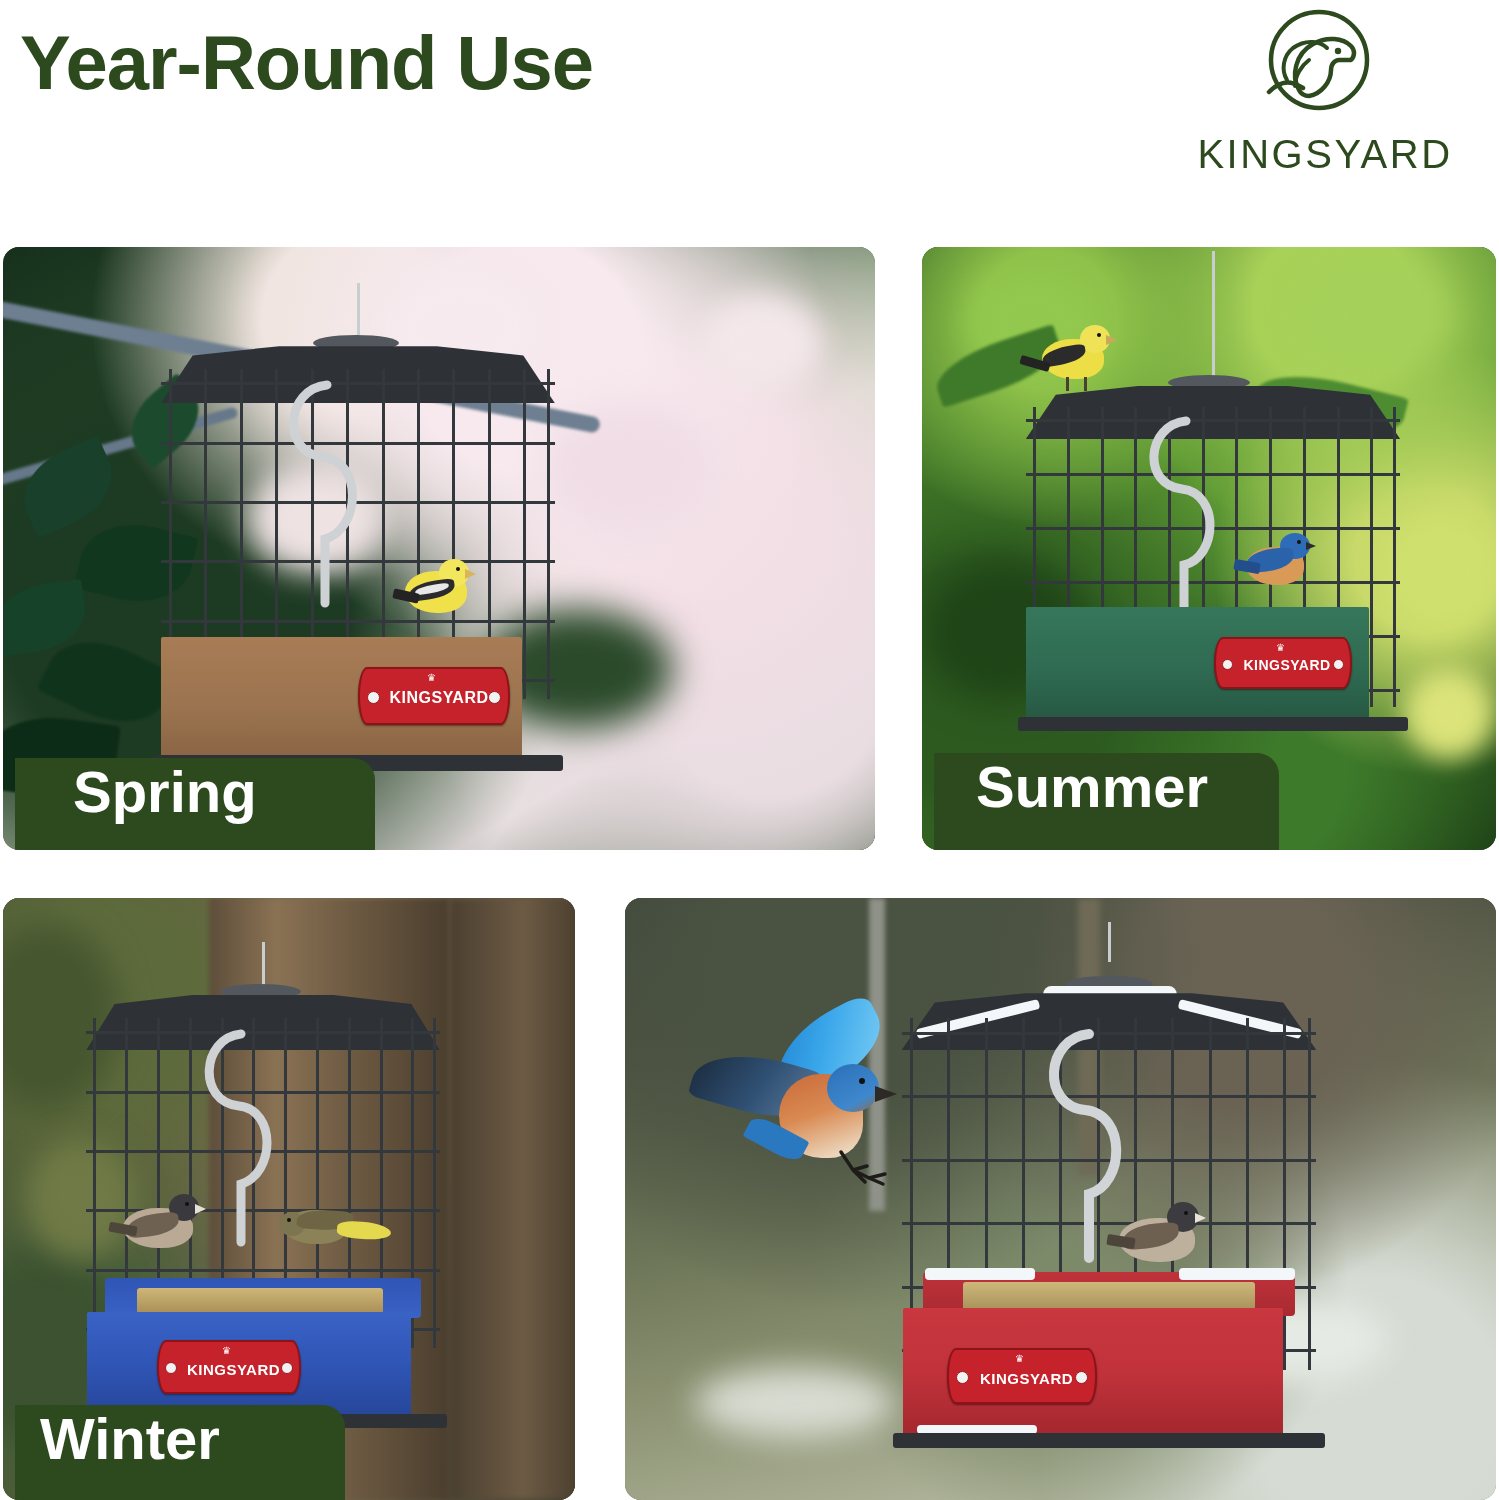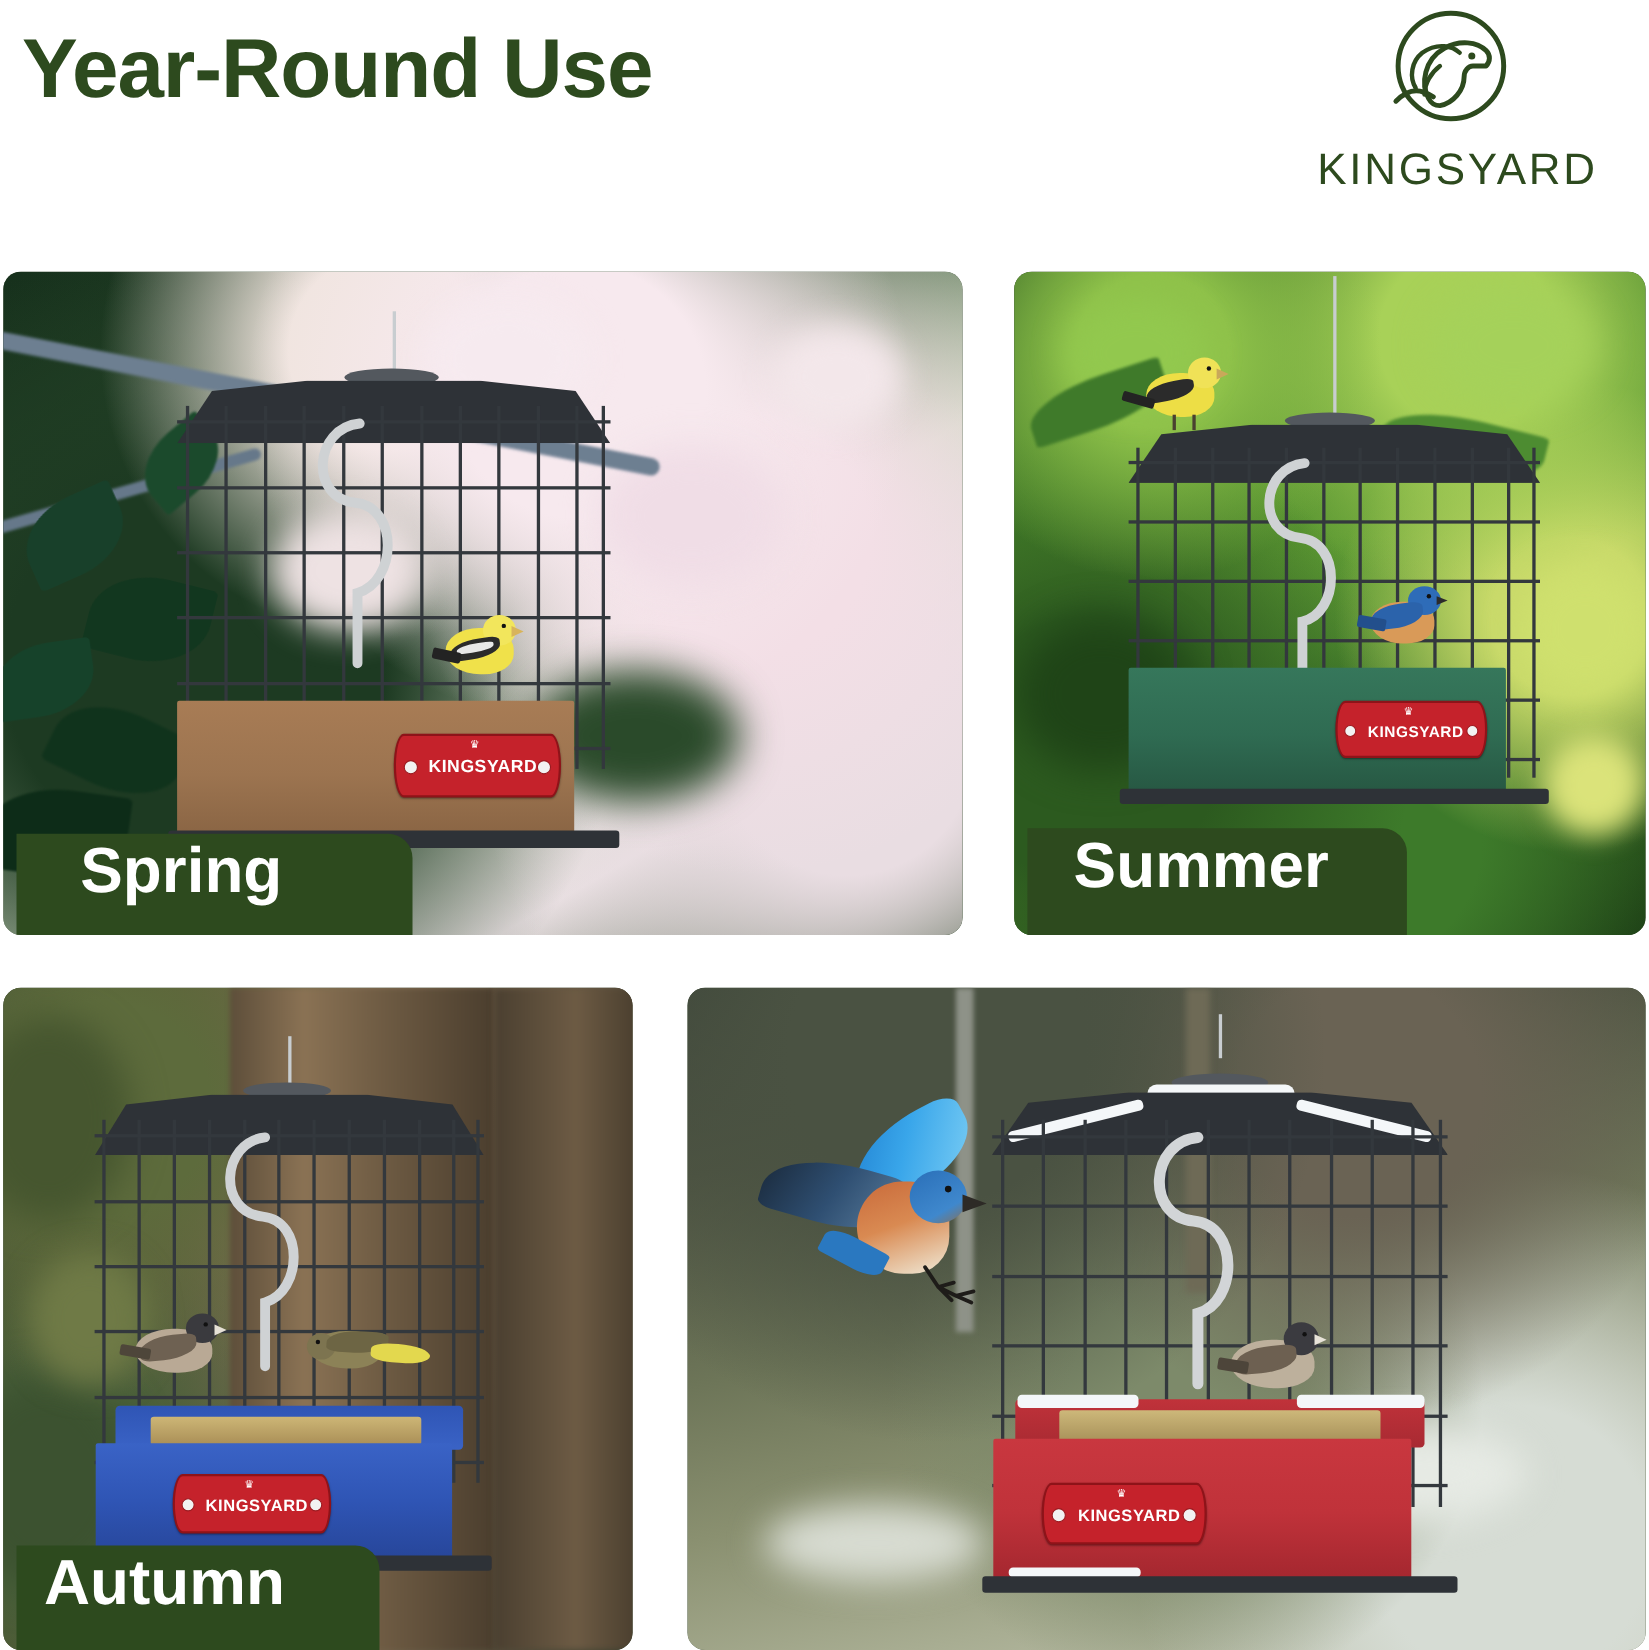--- a/index.html
+++ b/index.html
@@ -357,21 +357,21 @@
     <div style="position:absolute;left:0px;bottom:2px;width:368px;height:14px;background:#2e3237;border-radius:3px;"></div>
     <div class="nameplate" style="left:78px;bottom:36px;width:140px;height:50px;font-size:15px;">
       <div class="np-crown">♛</div>
       <div class="np-dot" style="left:6px;width:10px;height:10px;margin-top:-5px;"></div>
       <div class="np-dot" style="right:6px;width:10px;height:10px;margin-top:-5px;"></div>
       <span style="margin-top:4px;margin-left:9px;">KINGSYARD</span>
     </div>
   </div>
 
   <div class="season-badge" id="badge-autumn">
-    <span>Autumn</span>
+    <span>Winter</span>
   </div>
 </div>
 
 <div class="panel" id="panel-winter">
   <div class="sky" style="background:
         radial-gradient(circle at 26% 10%, #4a5242 0 16%, rgba(74,82,66,0) 42%),
         radial-gradient(circle at 70% 16%, #6a6354 0 14%, rgba(106,99,84,0) 38%),
         radial-gradient(circle at 52% 62%, #7d8a6a 0 18%, rgba(125,138,106,0) 46%),
         radial-gradient(circle at 86% 84%, #d6dcd4 0 14%, rgba(214,220,212,0) 38%),
         linear-gradient(168deg,#3b4438 0%, #4e5442 22%, #6d7558 46%, #8a9070 64%, #a8ad92 82%, #c4c7b4 100%);"></div>

